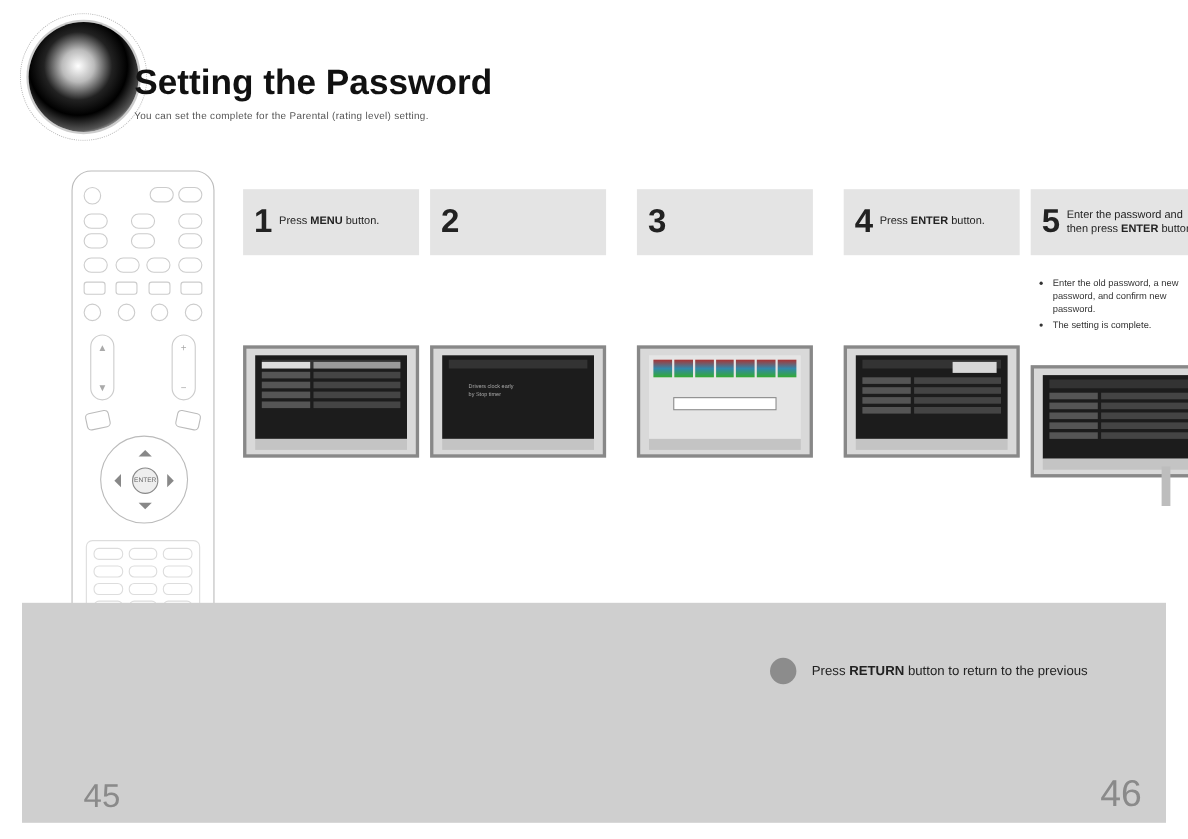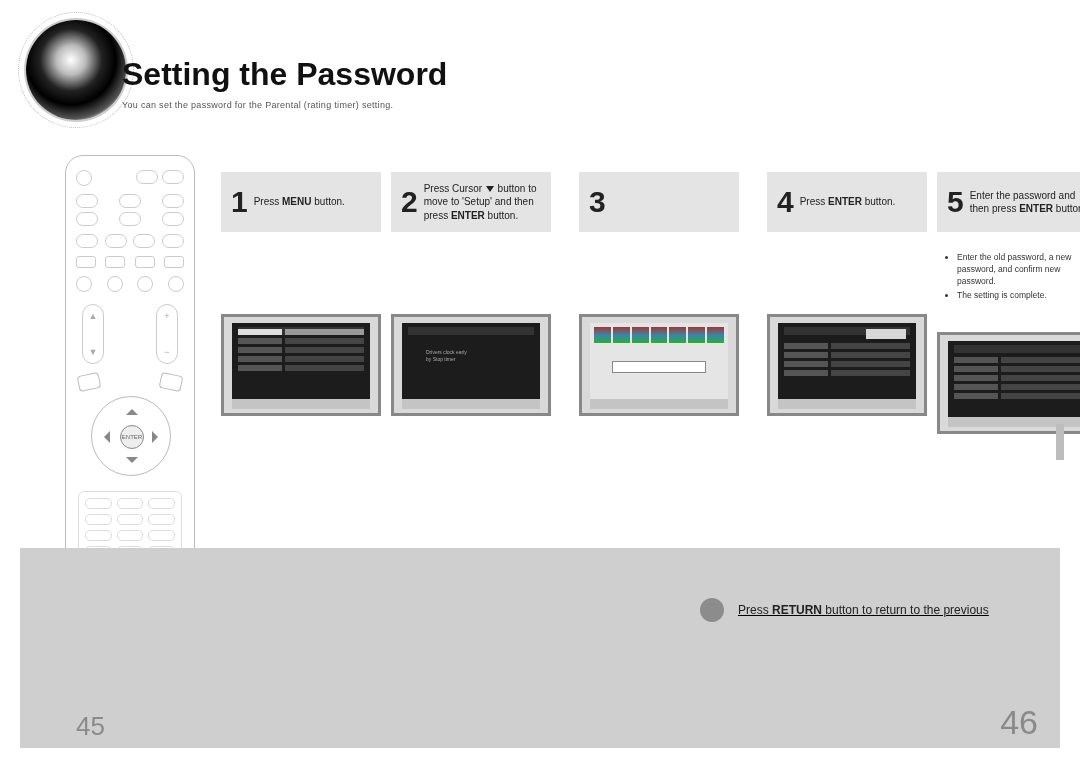--- a/index.html
+++ b/index.html
@@ -53,38 +53,38 @@
   .screen.light .bar span { flex:1; background:linear-gradient(#a33,#38a,#3a3); height:100%; }
   .screen.light .dlg { position:absolute; top:38px; left:22px; right:22px; height:12px; background:#fff; border:1px solid #888; }
   .screen .msg { position:absolute; top:26px; left:24px; right:24px; font-size:5px; color:#aaa; line-height:1.4; }
   .screen .titlebar { position:absolute; top:4px; left:6px; right:6px; height:8px; background:#333; }
   .screen .box { position:absolute; right:10px; top:6px; width:40px; height:10px; background:#d8d8d8; }
   .bottombar { position:absolute; bottom:4px; left:8px; right:8px; height:10px; background:#c4c4c4; }
 
   
   .footer { position:absolute; left:20px; right:20px; top:548px; bottom:15px; background:#cfcfcf; }
   .tips { position:absolute; right:0; top:50px; width:360px; }
-  .tip { display:flex; align-items:center; gap:14px; margin-bottom:20px;text-decoration:underline; }
+  .tip { display:flex; align-items:center; gap:14px; margin-bottom:20px; }
   .tipcircle { width:24px; height:24px; border-radius:50%; background:#8c8c8c; flex:0 0 auto; }
   .tiptext { font-size:12px; color:#222; }
-  .pgl { position:absolute; left:56px; bottom:6px; font-size:26px; color:#8a8a8a; }
+  .pgl { position:absolute; left:56px; bottom:6px; font-size:30px; color:#8a8a8a; }
   .pgr { position:absolute; right:22px; bottom:6px; font-size:34px; color:#8a8a8a; }
 
   
   .sidetab { position:absolute; right:16px; top:424px; width:8px; height:36px; background:#bdbdbd; }
 
   
   .thumbspacer-notes { margin-top:12px; }
 </style>
 </head>
 <body>
 
 <div class="decor"></div>
 <div class="title">Setting the Password</div>
-<div class="subtitle">You can set the password for the Parental (rating timer) setting.</div>
+<div class="subtitle">You can set the complete for the Parental (rating level) setting.</div>
 
 <div class="remote">
   <div class="row" style="top:14px;">
       <div class="rbtnc"></div>
       <div style="flex:1"></div>
       <div class="rbtn"></div>
       <div class="rbtn" style="margin-left:4px;"></div>
     </div>
   <div class="row" style="top:38px;">
       <div class="rbtn"></div>
@@ -188,21 +188,20 @@
         </div>
       </div>
           <div class="bottombar"></div>
     </div>
       </div>
   </div>
 
   <div class="cardcol">
     <div class="stephead">
       <div class="stepnum">2</div>
-      <div class="steptext">Press Cursor <span class="caret"></span> button to move to 'Setup' and then press <b>ENTER</b> button.</div>
     </div>
     <div class="thumb">
         <div class="tv">
       <div class="screen">
             <div class="titlebar"></div>
         <div class="msg">Drivers clock early<br>by Stop timer</div>
       </div>
           <div class="bottombar"></div>
     </div>
       </div>

